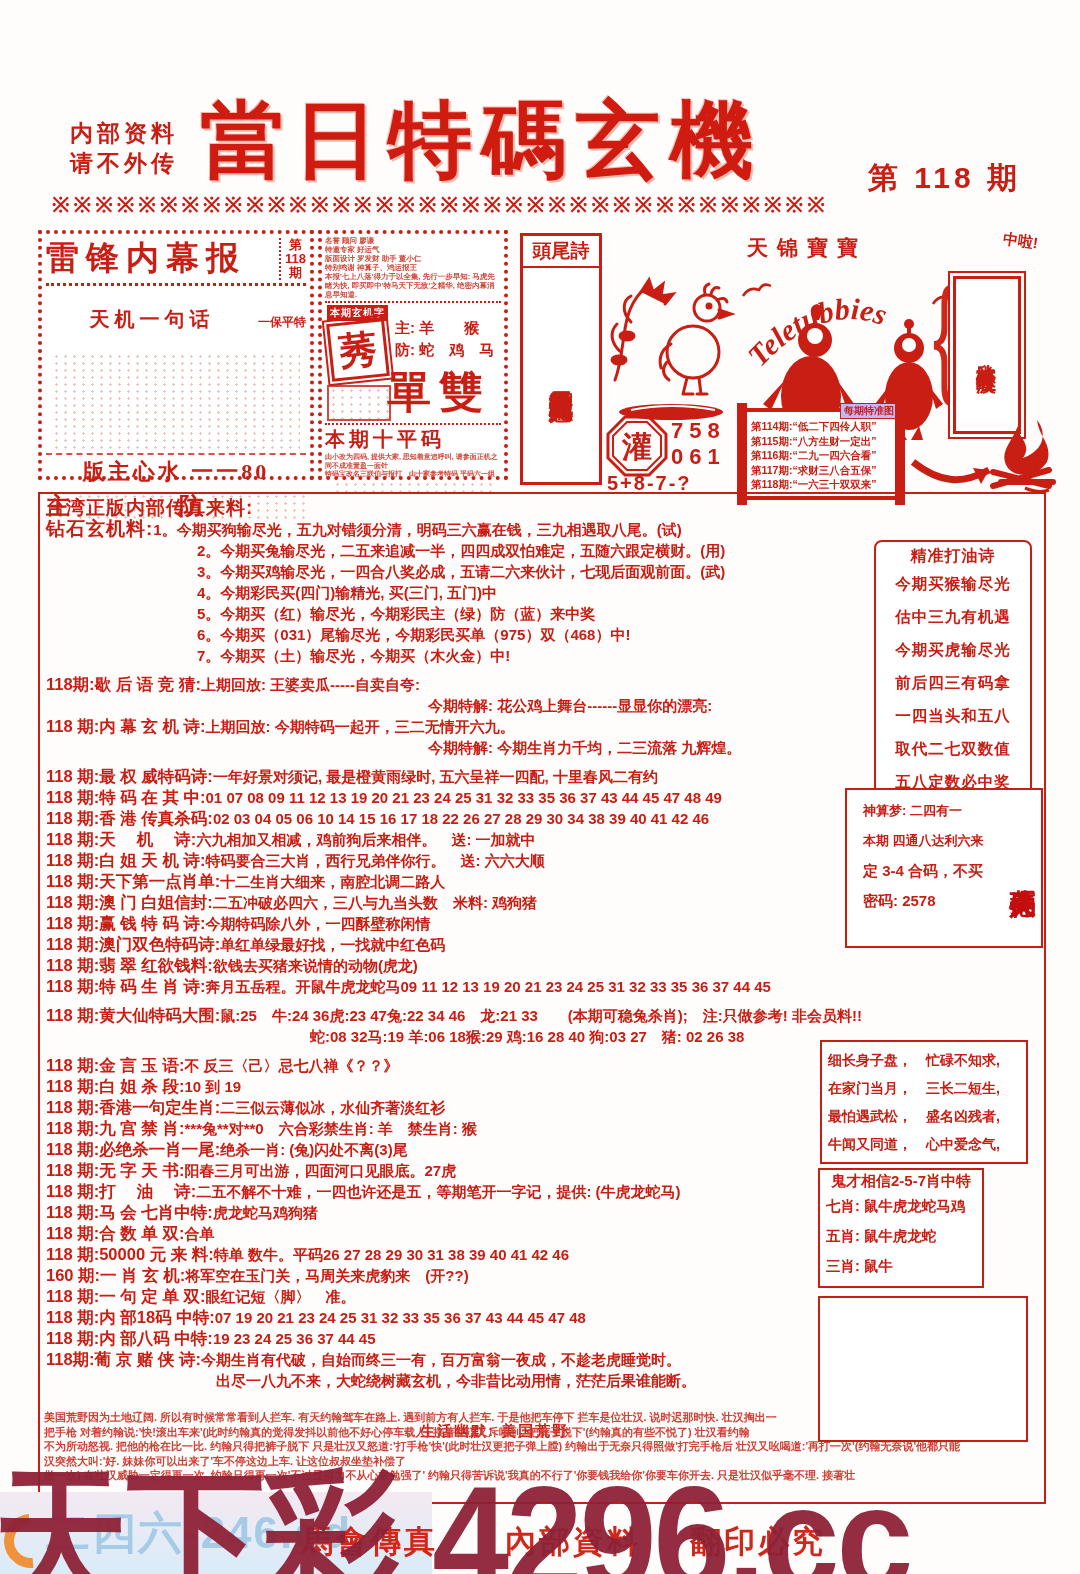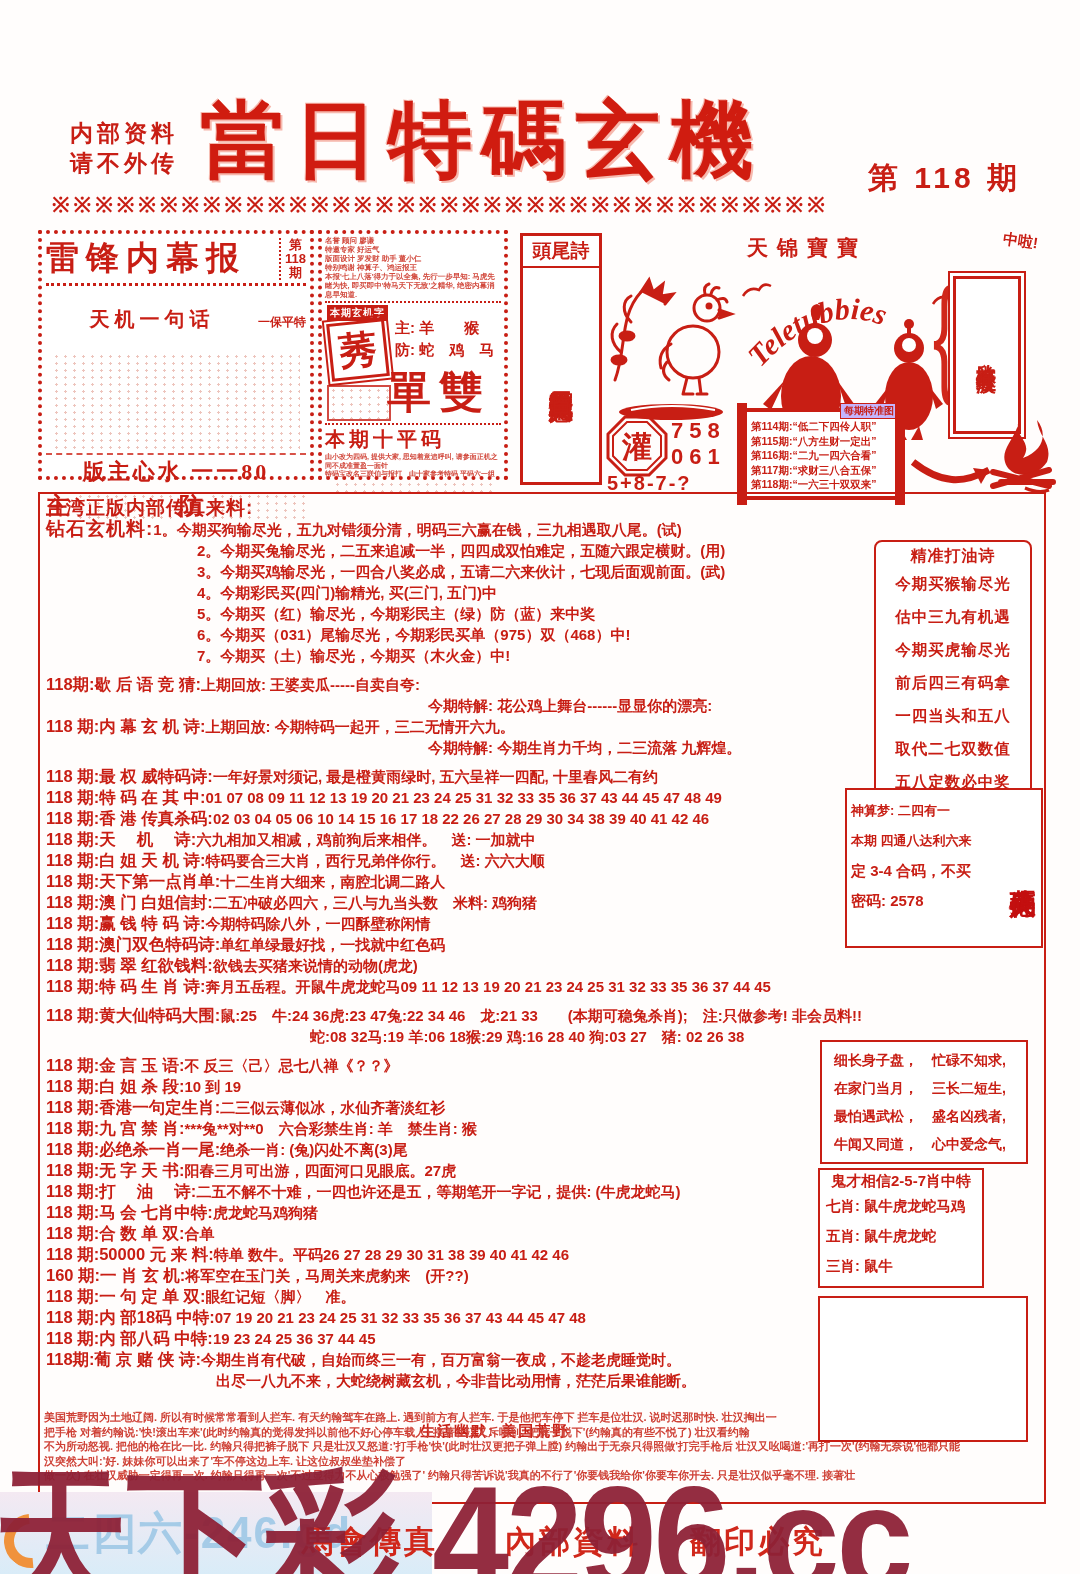--- a/index.html
+++ b/index.html
@@ -79,26 +79,26 @@
   .line.i4{padding-left:170px;}
   .line.gap{margin-top:8px;}
   .humor-title{position:absolute;left:420px;top:1386px;font-size:15px;font-weight:bold;letter-spacing:2px;margin-top:36px;}
   .humor{position:absolute;left:44px;top:1410px;width:995px;font-size:11px;line-height:14.5px;color:#cf4237;font-weight:600;}
 
   
   .sbox{position:absolute;border:2px solid #c81e14;background:#fff;box-sizing:border-box;}
   .dayou{left:874px;top:540px;width:158px;height:260px;border-radius:8px;text-align:center;}
   .dayou .ti{font-size:16px;font-weight:bold;margin-top:4px;letter-spacing:1px;}
   .dayou .ln{font-size:15.5px;font-weight:bold;line-height:33px;letter-spacing:1px;white-space:nowrap;}
-  .shensuan{left:845px;top:788px;width:198px;height:160px;padding:6px 4px;}
+  .shensuan{left:845px;top:788px;width:198px;height:160px;padding:6px 16px;}
   .ss-line{font-size:13px;font-weight:bold;line-height:30px;white-space:nowrap;}
   .ss-line.em{font-size:15px;}
   .dream{position:absolute;right:2px;top:4px;writing-mode:vertical-rl;font-size:26px;font-weight:bold;height:150px;text-align:center;
      font-family:"Liberation Serif",serif;color:#c30f0f;line-height:34px;}
-  .body4{left:820px;top:1040px;width:208px;height:124px;padding:4px 12px;}
+  .body4{left:820px;top:1040px;width:208px;height:124px;padding:4px 6px;}
   .body4 .ln{font-size:14px;font-weight:bold;line-height:28px;white-space:nowrap;}
   .guicai{left:818px;top:1168px;width:166px;height:120px;padding:2px 6px;}
   .guicai .ti{font-size:15px;font-weight:bold;text-align:center;}
   .guicai .ln{font-size:14.5px;font-weight:bold;line-height:30px;white-space:nowrap;}
   .emptybox{left:818px;top:1296px;width:210px;height:146px;}
 
   
   .bluepane{left:0;top:1492px;width:432px;height:82px;background:linear-gradient(180deg,#f4e9f2, #d9ecf8);}
   .crescent{left:4px;top:1514px;width:34px;height:34px;border-radius:50%;border:10px solid #f0923c;border-top-color:transparent;border-right-color:transparent;transform:rotate(40deg);}
   .brand{left:46px;top:1504px;font-size:44px;font-weight:bold;color:#a5cbe7;letter-spacing:2px;}

